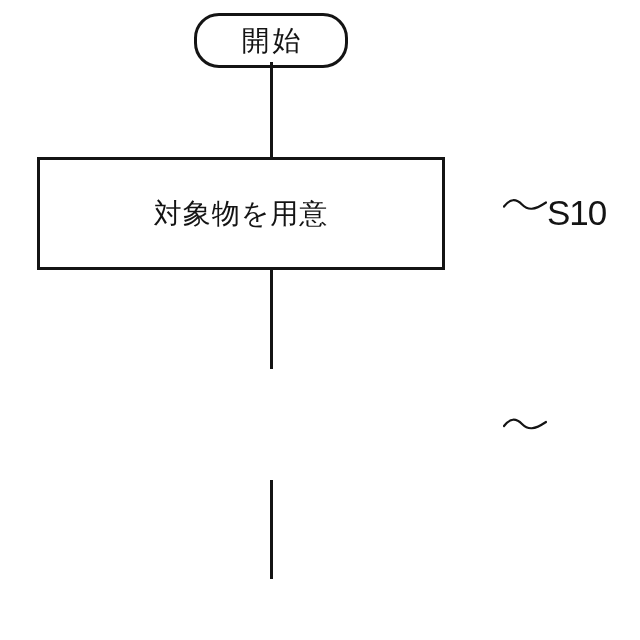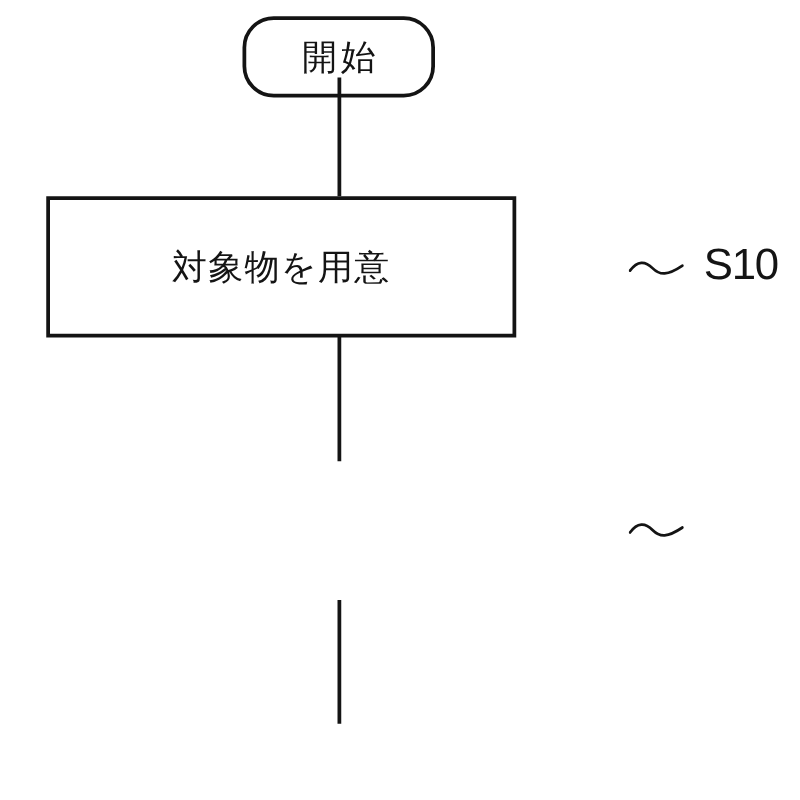--- a/index.html
+++ b/index.html
@@ -15,21 +15,21 @@
     height: 640px;
     background: var(--bg);
     font-family: "Liberation Sans", sans-serif;
     color: var(--text);
     overflow: hidden;
   }
   .terminal {
     position: absolute;
     left: 194px;
     width: 154px;
-    height: 65px;
+    height: 55px;
     border: 3px solid var(--stroke);
     border-radius: 25px;
     background: var(--bg);
     display: flex;
     align-items: center;
     justify-content: center;
   }
   .terminal-start { top: 13px; }
   .terminal-end { top: 578px; }
   .t-label {
@@ -43,42 +43,42 @@
     left: 270px;
     width: 3px;
     background: var(--stroke);
   }
   .vline-1 { top: 62px;  height: 96px; }
   .vline-2 { top: 269px; height: 100px; }
   .vline-3 { top: 480px; height: 99px; }
   .process {
     position: absolute;
     left: 37px;
-    width: 376px;
+    width: 408px;
     height: 113px;
     border: 3px solid var(--stroke);
     background: var(--bg);
     display: flex;
     align-items: center;
     justify-content: center;
   }
   .process-1 { top: 157px; }
   .process-2 { top: 368px; }
   .p-label {
     font-size: 28px;
     letter-spacing: 1px;
     white-space: nowrap;
   }
   .ref {
     position: absolute;
     left: 503px;
     transform: translateY(-50%);
     display: flex;
-    align-items: center;
-    gap: 16px;
+    align-items: flex-start;
+    gap: 0;
   }
   .ref-1 { top: 214px; }
   .ref-2 { top: 424px; }
   .squiggle { display: block; flex: 0 0 auto; }
   .squiggle path {
     stroke: var(--stroke);
     stroke-width: 2.2;
     fill: none;
     stroke-linecap: round;
   }

